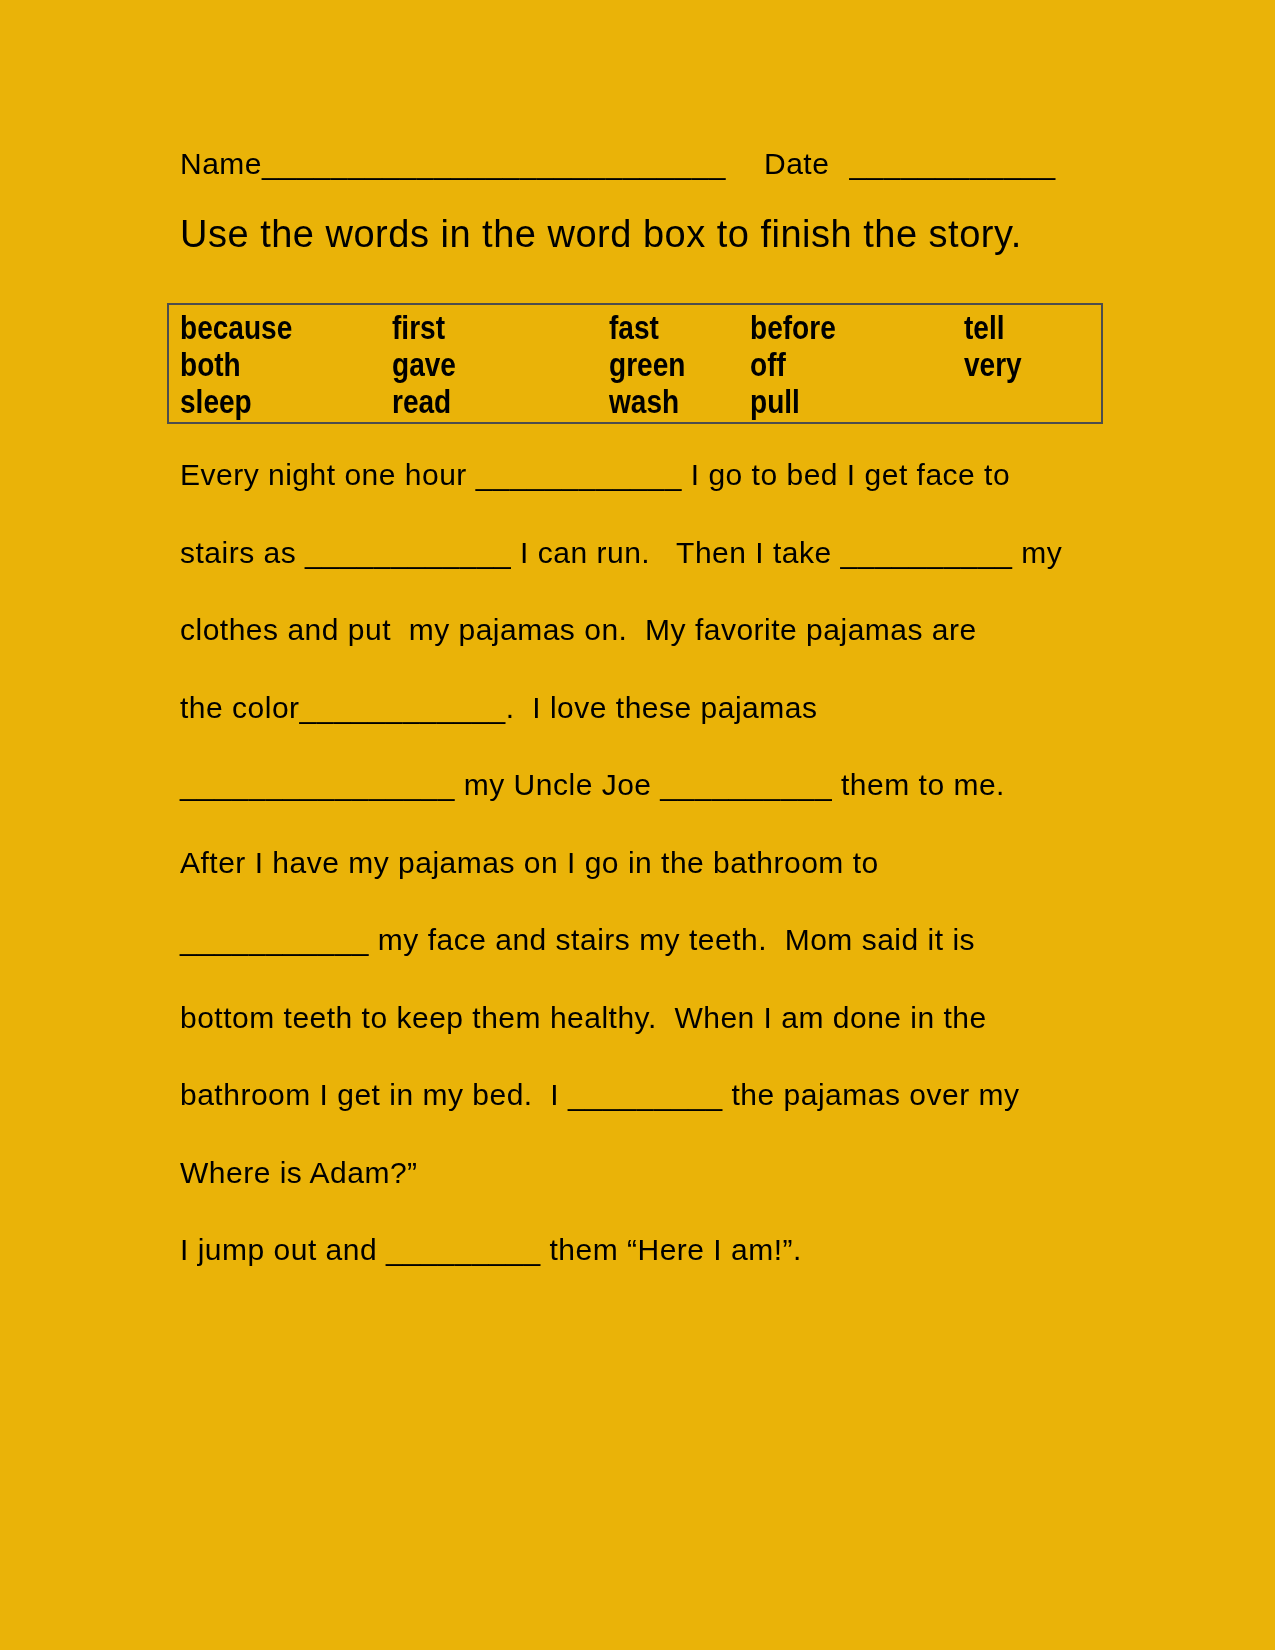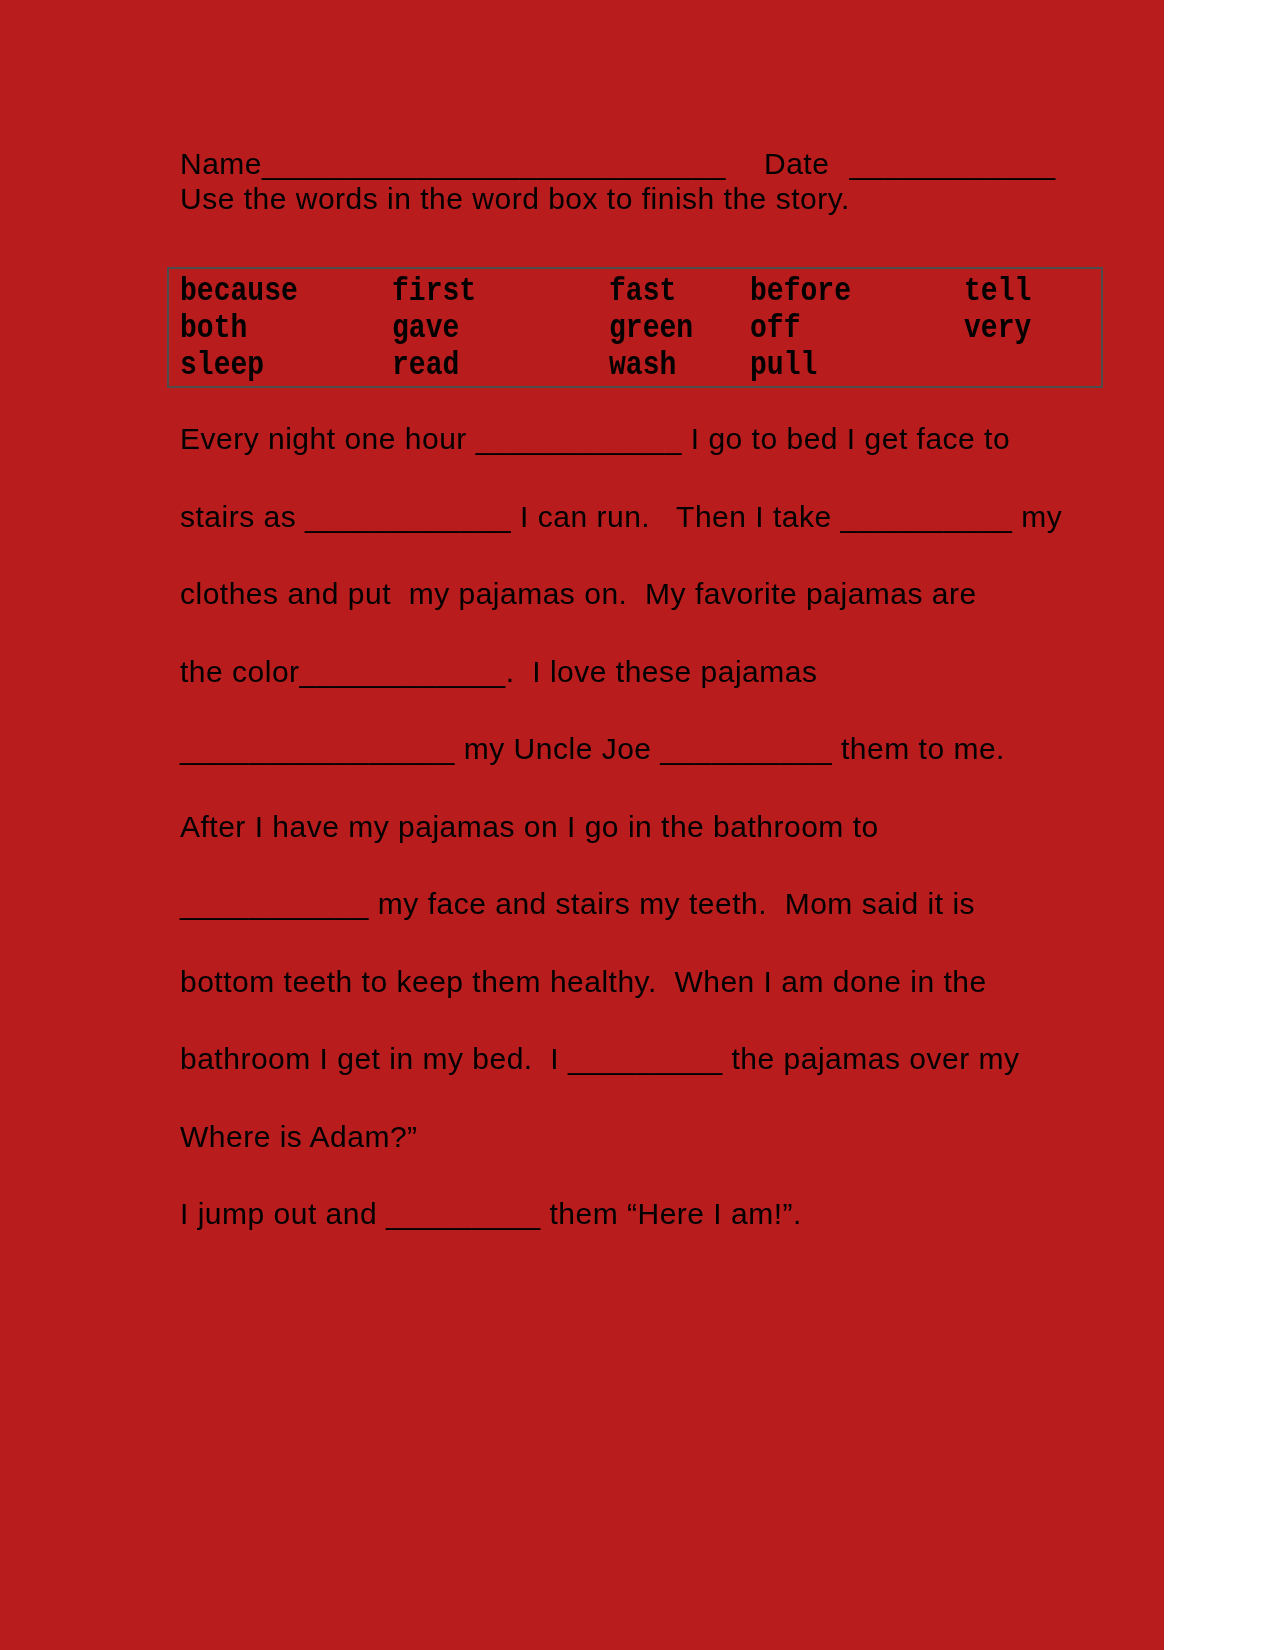--- a/index.html
+++ b/index.html
@@ -2,23 +2,23 @@
 <html><head>
 <meta charset="utf-8">
 <style>
   html, body {
     margin: 0;
     padding: 0;
     background: #ffffff;
   }
   .page {
     position: relative;
-    width: 1164px;
+    width: 1275px;
     height: 1650px;
-    background: #b91c1c;
+    background: #eab308;
     color: #000000;
     font-family: "Liberation Sans", sans-serif;
     overflow: hidden;
   }
   .content {
     padding: 146px 80px 0 180px;
   }
   .header-line {
     display: flex;
     align-items: baseline;
@@ -27,37 +27,37 @@
     letter-spacing: 0.5px;
     white-space: pre;
   }
   .date-group {
     margin-left: 38px;
   }
   .date-label {
     margin-right: 20px;
   }
   .instructions {
-    font-size: 30px;
+    margin-top: 36px;
+    font-size: 38px;
     line-height: 35px;
     letter-spacing: 0.5px;
   }
   .word-box {
     box-sizing: border-box;
     margin-top: 51px;
     margin-left: -13px;
     width: 936px;
     border: 2px solid #4d4d4d;
     padding: 4px 0 2px 11px;
     display: grid;
     grid-template-columns: 212px 217px 141px 214px auto;
     font-size: 33px;
     font-weight: bold;
     line-height: 37px;
-    font-family: Liberation Mono, monospace;
   }
   .wb-word {
     display: inline-block;
     transform: scaleX(0.85);
     transform-origin: 0 50%;
     white-space: pre;
   }
   .story {
     margin-top: 12px;
     font-size: 30px;

